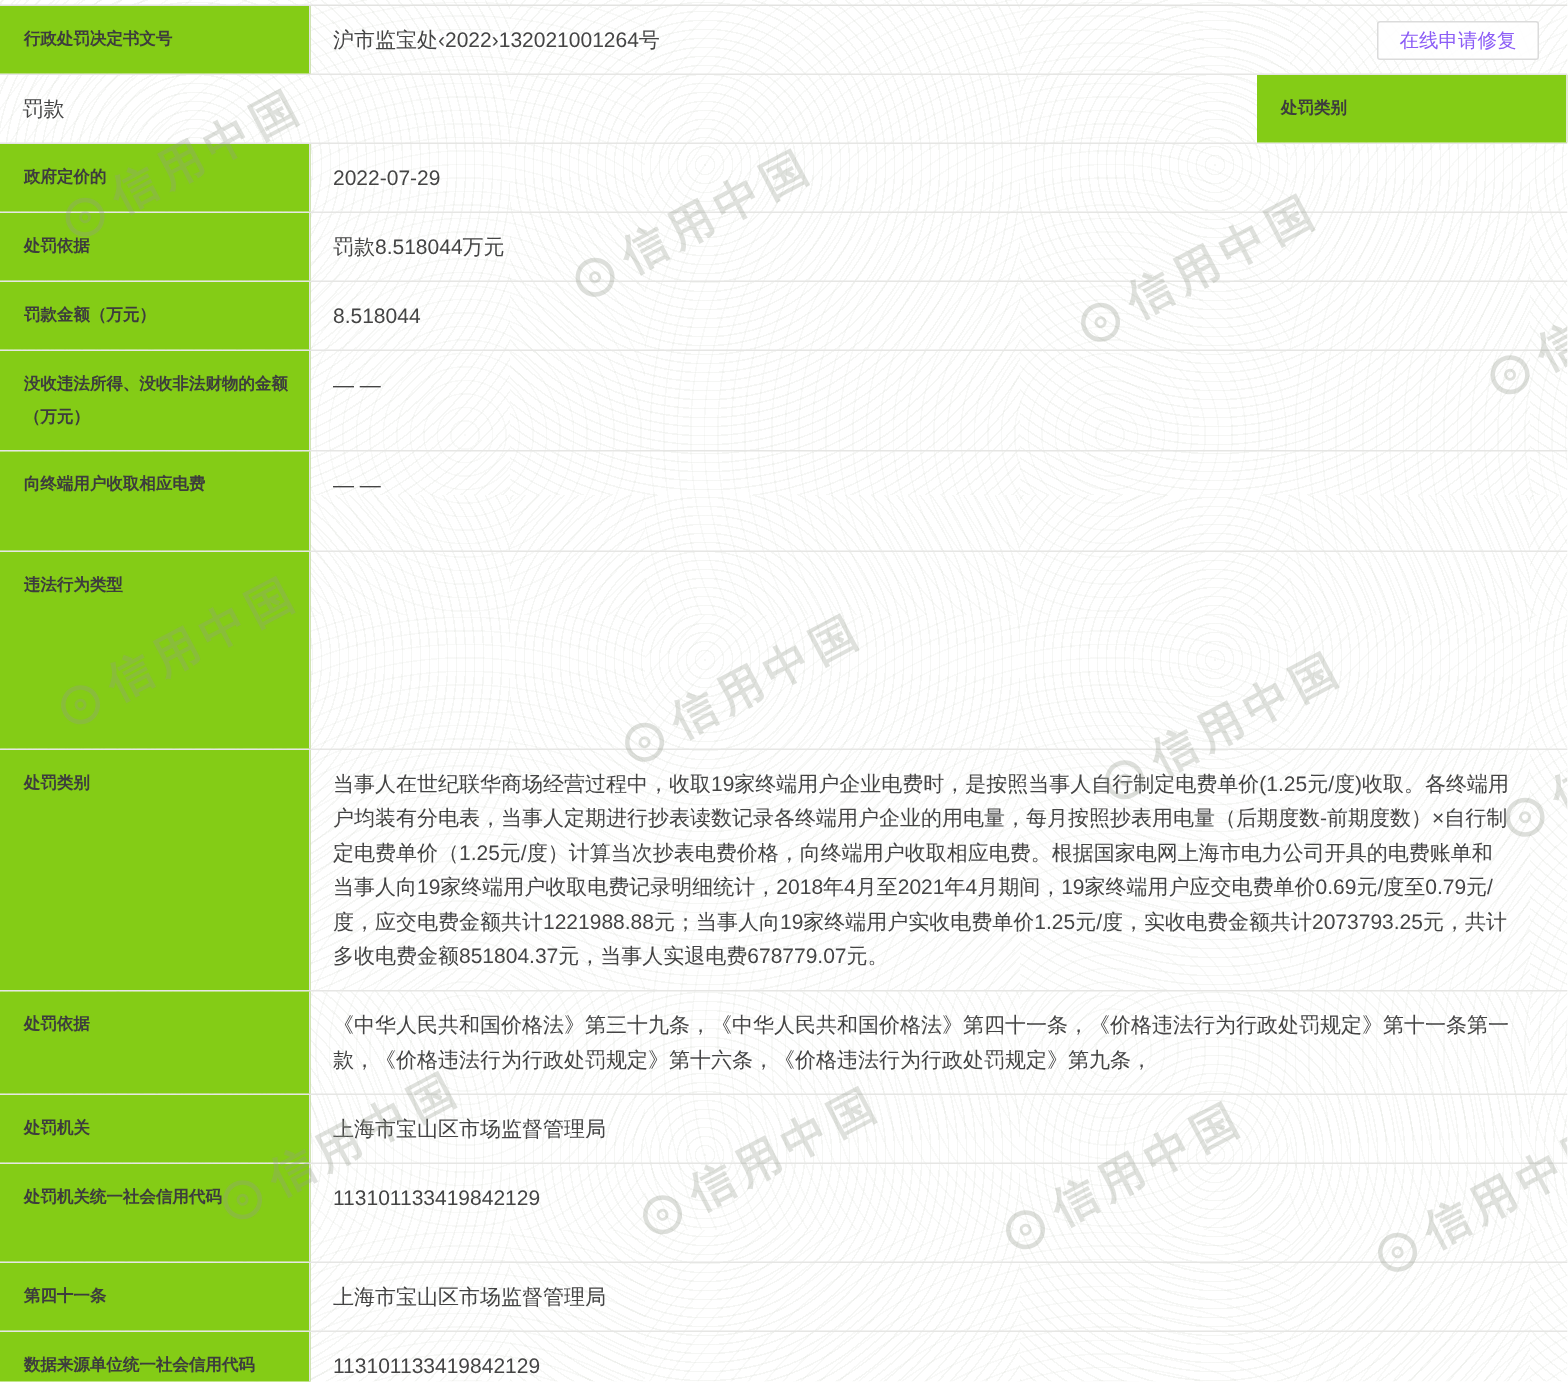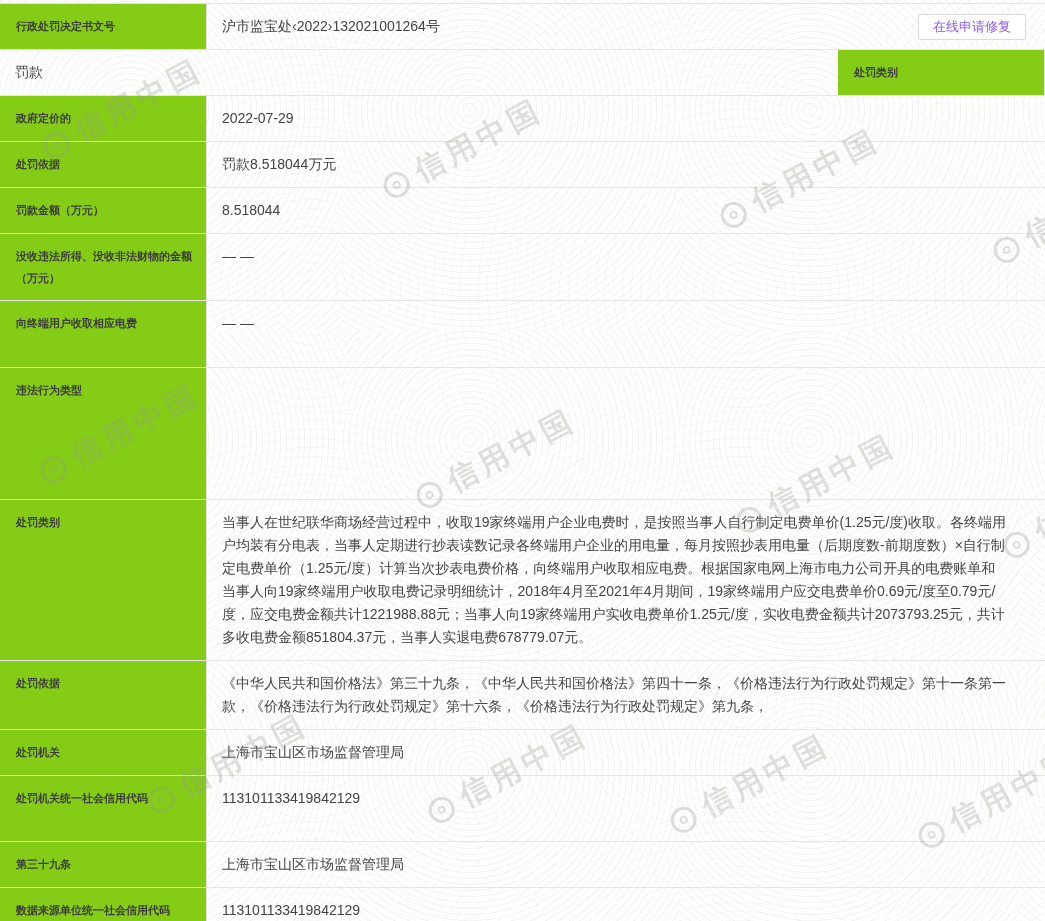--- a/index.html
+++ b/index.html
@@ -141,21 +141,21 @@
     <div class="cell label">处罚机关</div>
     <div class="cell value"><span>上海市宝山区市场监督管理局</span></div>
   </div>
 
   <div class="row">
     <div class="cell label">处罚机关统一社会信用代码</div>
     <div class="cell value"><span>113101133419842129</span></div>
   </div>
 
   <div class="row">
-    <div class="cell label">第三十九条</div>
+    <div class="cell label">第四十一条</div>
     <div class="cell value"><span>上海市宝山区市场监督管理局</span></div>
   </div>
 
   <div class="row">
     <div class="cell label">数据来源单位统一社会信用代码</div>
     <div class="cell value"><span>113101133419842129</span></div>
   </div>
 
 </div>
 

